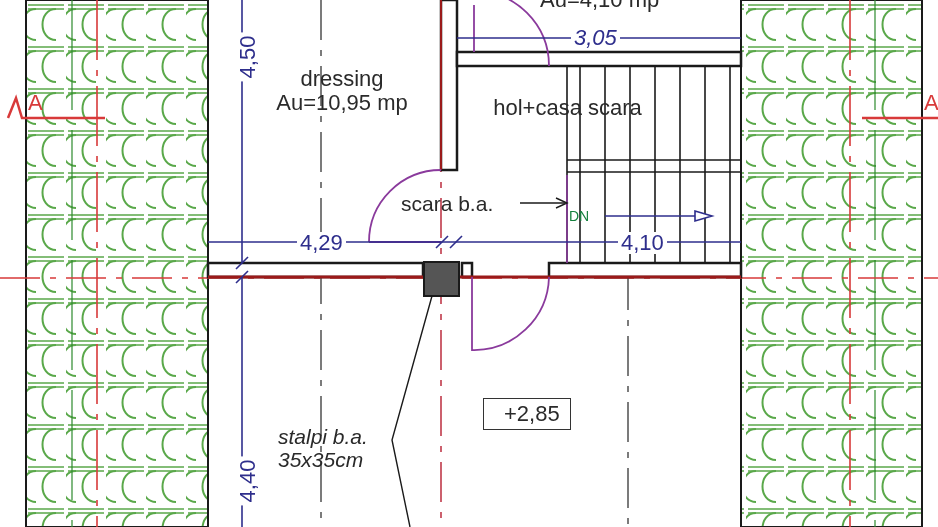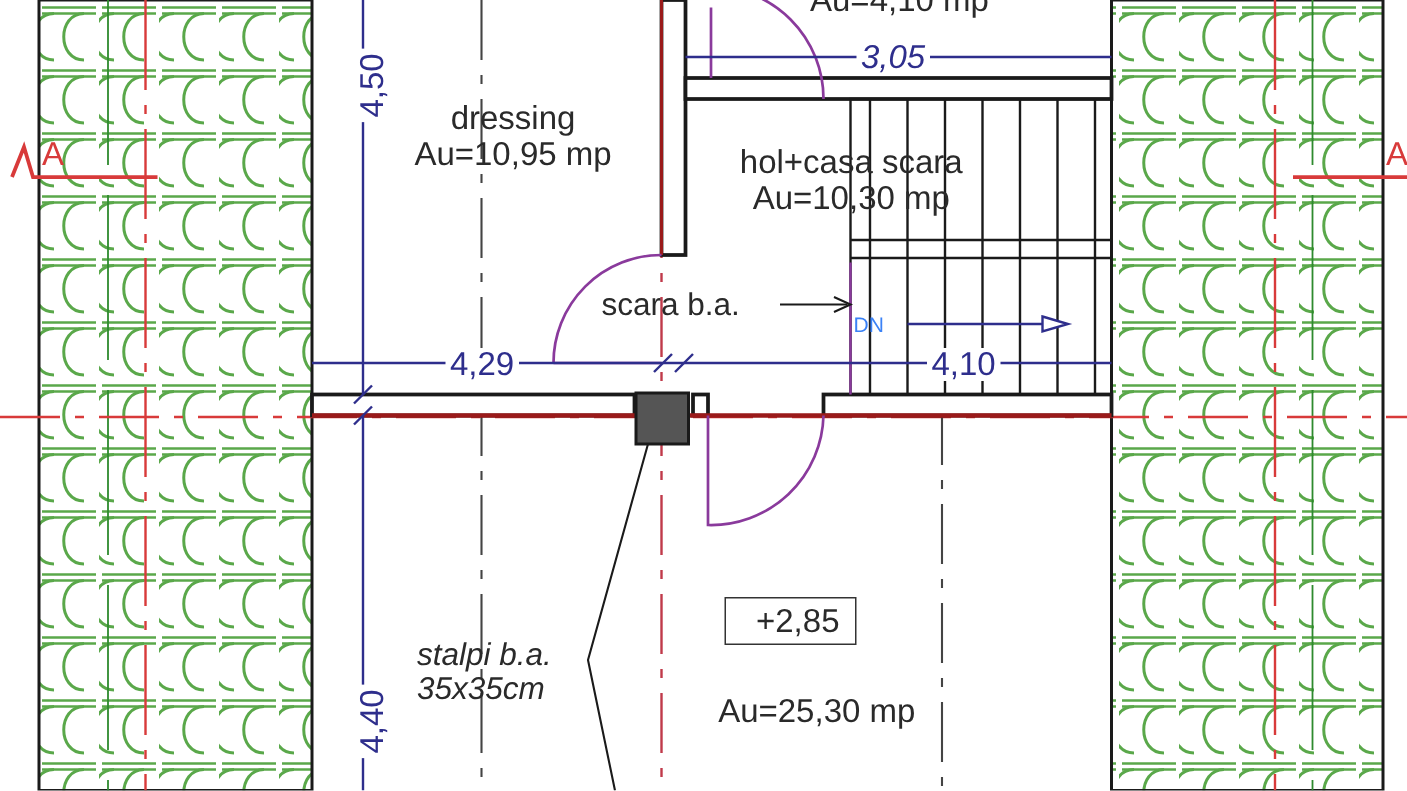--- a/index.html
+++ b/index.html
@@ -5,21 +5,21 @@
     html, body { margin: 0; padding: 0; background: #ffffff; }
     body { width: 938px; height: 527px; overflow: hidden; position: relative; font-family: "Liberation Sans", sans-serif; }
     #plan { position: absolute; left: 0; top: 0; width: 938px; height: 527px; }
     .lbl { position: absolute; font-family: "Liberation Sans", sans-serif; color: #2a2a2a; white-space: nowrap; text-align: center; line-height: 1.08; }
     .room { font-size: 22px; }
     .dim { position: absolute; font-family: "Liberation Sans", sans-serif; color: #2e2e8c; font-size: 22px; background: #ffffff; padding: 0 3px; line-height: 1; }
     .dim-v { transform: rotate(-90deg); transform-origin: center center; }
     .elev { position: absolute; border: 1.5px solid #333; font-size: 22px; color: #2a2a2a; padding: 4px 10px; background: #fff; line-height: 1; }
     .note { font-size: 21px; }
     .sec { position: absolute; color: #d83a3a; font-size: 22px; font-family: "Liberation Sans", sans-serif; line-height: 1; }
-    .small { position: absolute; color: #3b82f6; font-size: 14px; font-family: "Liberation Sans", sans-serif; line-height: 1; }
+    .small { position: absolute; color: #15803d; font-size: 14px; font-family: "Liberation Sans", sans-serif; line-height: 1; }
   </style>
 </head>
 <body>
 
 <svg id="plan" viewBox="0 0 938 527" xmlns="http://www.w3.org/2000/svg">
   <defs>
     <pattern id="tiles" x="26" y="0" width="40" height="42" patternUnits="userSpaceOnUse">
       <rect width="40" height="42" fill="#ffffff"></rect>
       <path d="M2 5 L38 5 M2 9 L38 9" stroke="#5aa84a" stroke-width="1.6" fill="none"></path>
       <path d="M30 9 C12 9 12 40 30 40" stroke="#5aa84a" stroke-width="2" fill="none"></path>
@@ -108,25 +108,23 @@
 
 <div class="lbl room" style="left:540px; top:-12px;">Au=4,10 mp</div>
 
 <div class="lbl room" style="left:262px; top:67px; width:160px;">
   <div>dressing</div>
   <div>Au=10,95 mp</div>
 </div>
 
 <div class="lbl room" style="left:475px; top:96px; width:185px;">
   <div>hol+casa scara</div>
-  <div>Au=10,30 mp</div>
 </div>
 
 <div class="lbl room" style="left:452px; top:462px; width:185px;">
-  <div>Au=25,30 mp</div>
 </div>
 
 <div class="lbl note" style="left:401px; top:193px;">scara b.a.</div>
 <div class="small" style="left:569px; top:209px;">DN</div>
 
 <div class="lbl note" style="left:278px; top:426px; text-align:left;font-style:italic;">
   <div>stalpi b.a.</div>
   <div>35x35cm</div>
 </div>
 

